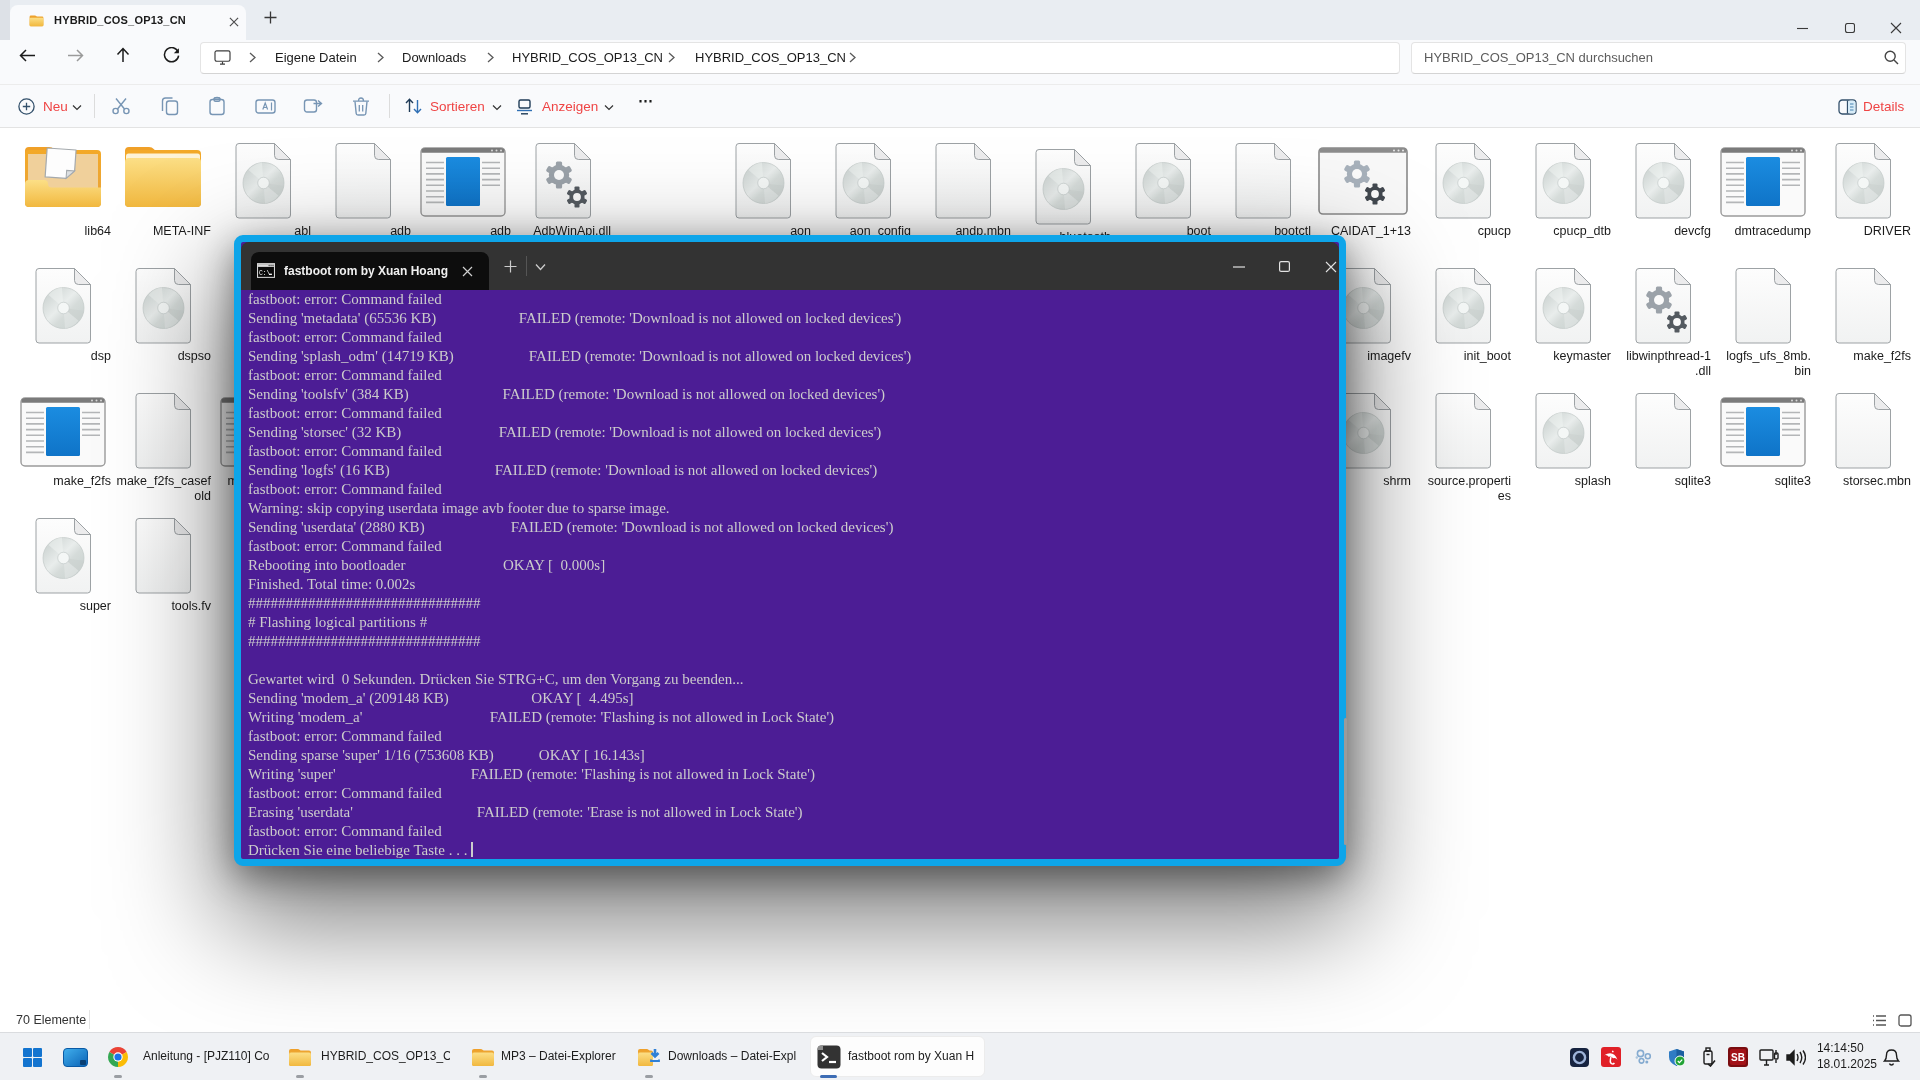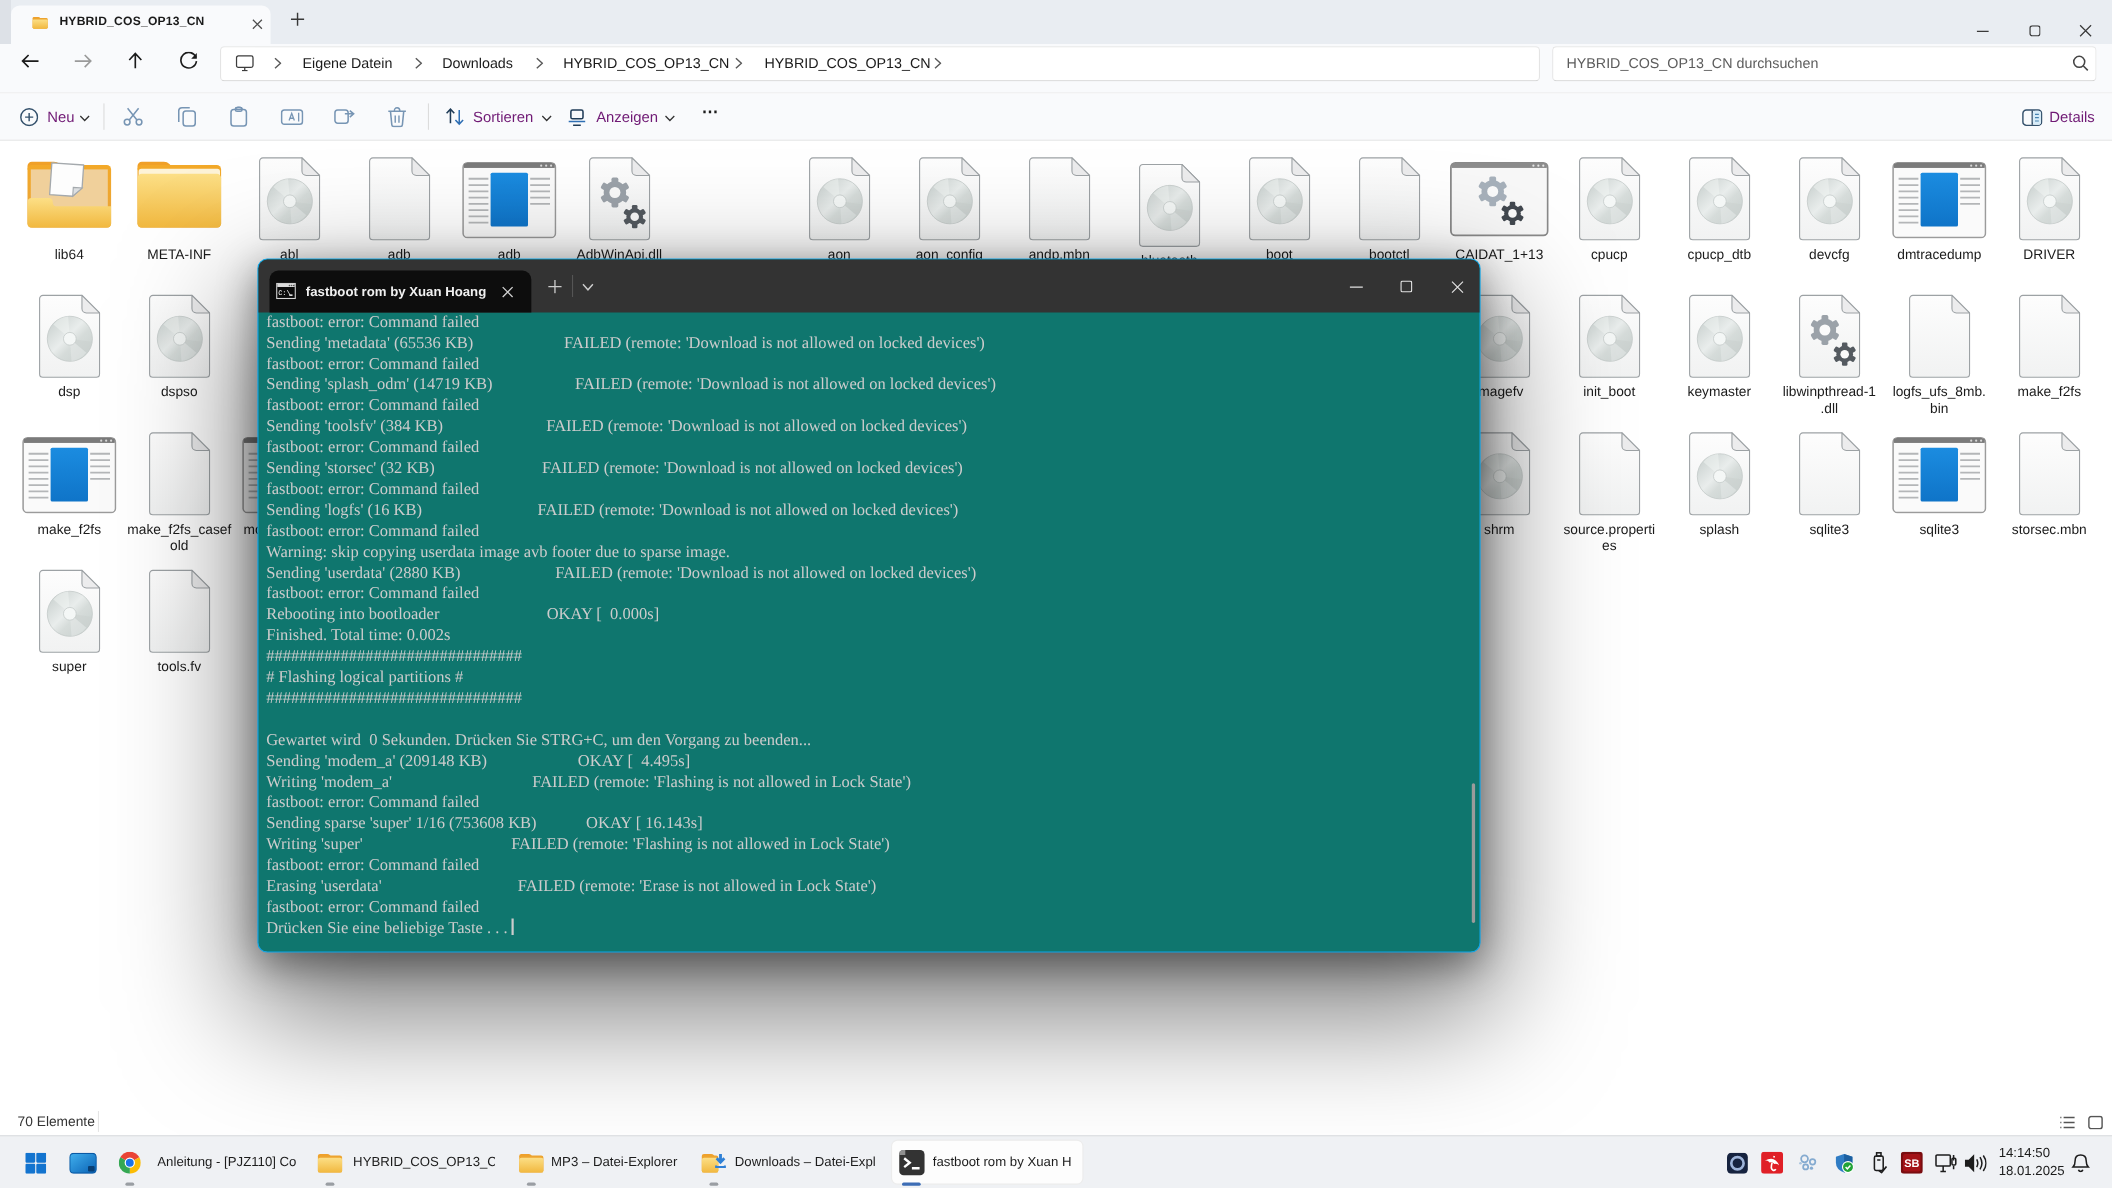--- a/index.html
+++ b/index.html
@@ -4,28 +4,28 @@
 *{margin:0;padding:0;box-sizing:border-box}
 html,body{width:1920px;height:1080px;overflow:hidden;font-family:"Liberation Sans",sans-serif;background:#fff}
 .explorer{position:absolute;left:0;top:0;width:1920px;height:1032px;background:#fff}
 .tabbar{position:absolute;left:0;top:0;width:1920px;height:40px;background:#e9edf2}
 .tab{position:absolute;left:10px;top:5px;width:236px;height:35px;background:#f9fafc;border-radius:8px 8px 0 0;}
 .tab .ttxt{position:absolute;left:44px;top:9px;font-size:11px;color:#1a1a1a;font-weight:700;letter-spacing:.2px}
 .navrow{position:absolute;left:0;top:40px;width:1920px;height:45px;background:#f9fafc;border-bottom:1px solid #ececec}
 .field{position:absolute;top:0;height:32px;background:#fff;border:1px solid #e4e4e4;border-bottom-color:#d4d4d4;border-radius:4px}
 .crumb{font-size:13px;color:#1b1b1b}
 .toolbar{position:absolute;left:0;top:85px;width:1920px;height:43px;background:#f9fafc;border-bottom:1px solid #e3e3e3}
-.tbtxt{font-size:13.5px;color:#701a75}
+.tbtxt{font-size:13.5px;color:#ef4444}
 .vsep{position:absolute;top:9px;width:1px;height:24px;background:#dcdcdc}
 .content{position:absolute;left:0;top:128px;width:1920px;height:880px;background:#fff}
 .item{position:absolute;width:96px}
 .icb{height:80px;text-align:center}
-.lbl{margin-top:2px;text-align:center;font-size:12.5px;line-height:15px;color:#1b1b1b}
+.lbl{margin-top:2px;text-align:right;font-size:12.5px;line-height:15px;color:#1b1b1b}
 .statusbar{position:absolute;left:0;top:1008px;width:1920px;height:24px;background:#fff;font-size:12px;color:#3c3c3c}
-.console{position:absolute;left:234px;top:235px;width:1112px;height:631px;background:#0f766e;border:1px solid #0ea5e9;border-radius:9px;box-shadow:0 45px 110px 12px rgba(0,0,0,.50),0 10px 36px rgba(0,0,0,.42)}
+.console{position:absolute;left:234px;top:235px;width:1112px;height:631px;background:#4c1d95;border:7px solid #0ea5e9;border-radius:9px;box-shadow:0 45px 110px 12px rgba(0,0,0,.50),0 10px 36px rgba(0,0,0,.42)}
 .ctitle{position:absolute;left:0;top:0;width:100%;height:48px;background:#333333;border-radius:8px 8px 0 0}
 .ctab{position:absolute;left:10px;top:10px;width:238px;height:38px;background:#0d0d0d;border-radius:8px 8px 0 0}
 .ctab .ct{position:absolute;left:33px;top:12px;color:#f0f0f0;font-size:12px;font-weight:700;white-space:nowrap}
 .ctab .cx{position:absolute;left:372px;top:9px;color:#cfcfcf;font-size:13px}
 .cbody{position:absolute;left:7px;top:48px}
 pre.term{font-family:Liberation Serif, serif;font-size:15px;line-height:19px;color:#cccccc;white-space:pre}
 .cursor{display:inline-block;width:2px;height:15px;background:#cccccc;vertical-align:-2px}
 .scrollthumb{position:absolute;left:1103px;top:476px;width:3px;height:127px;background:#9b9b9b;border-radius:2px}
 .taskbar{position:absolute;left:0;top:1032px;width:1920px;height:48px;background:#eff1f4;border-top:1px solid #dadcdf}
 .tblbl{font-size:12px;color:#1c1c1c;white-space:nowrap;overflow:hidden}

